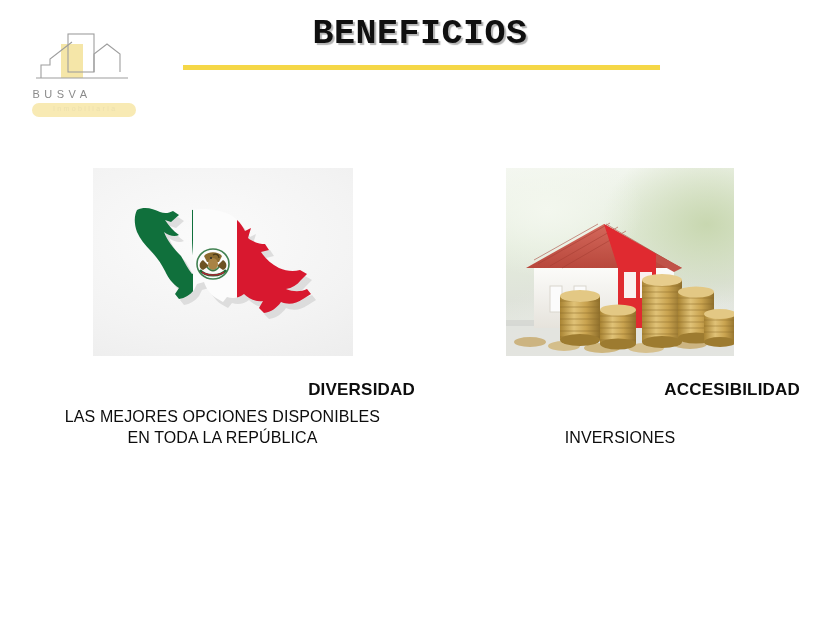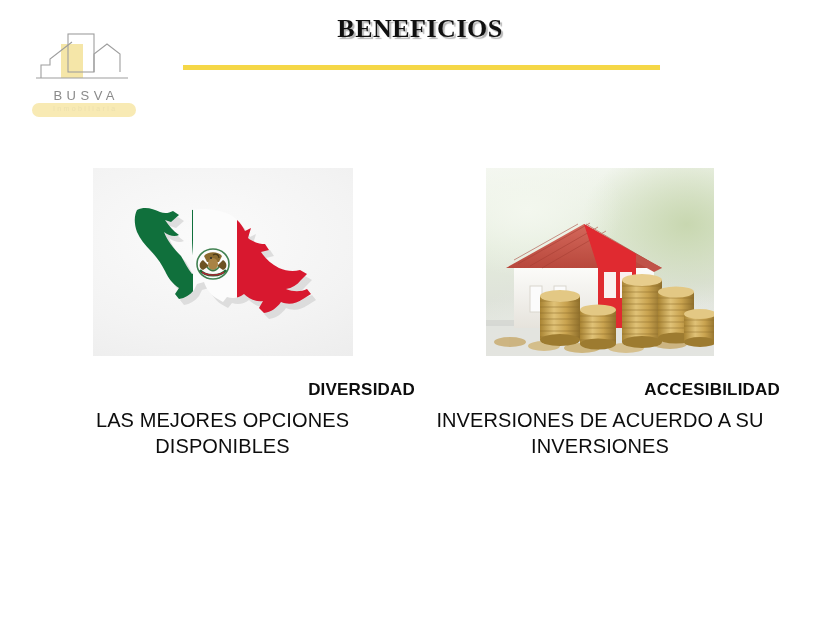--- a/index.html
+++ b/index.html
@@ -28,22 +28,21 @@
     position: absolute;
     left: 0; top: 0;
     width: 112px;
     height: 58px;
   }
   .logo-wordmark {
     position: absolute;
     left: 0;
     top: 56px;
     width: 112px;
-    text-align: center;
-    font-size: 13px;
+    font-size: 11px;
     letter-spacing: 4.5px;
     color: #8a8a8a;
     font-weight: 400;
     text-indent: 4.5px;
   }
   .logo-tagband {
     position: absolute;
     left: 4px;
     top: 71px;
     width: 104px;
@@ -65,60 +64,60 @@
     overflow: hidden;
   }
 
   
   .slide-title {
     position: absolute;
     left: 0;
     top: 14px;
     width: 840px;
     text-align: center;
-    font-size: 26px;
+    font-size: 35px;
     font-weight: bold;
     letter-spacing: 0.5px;
     color: #101010;
     text-shadow: 2px 2px 1px rgba(120,120,120,0.55);
-    font-family: Liberation Serif, serif;
+    font-family: Liberation Mono, monospace;
   }
   .title-underline {
     position: absolute;
     left: 183px;
     top: 65px;
     width: 477px;
     height: 5px;
     background: #f5d747;
   }
 
   
   .panel { position: absolute; }
   .panel-left  { left: 30px;  top: 168px; width: 385px; }
-  .panel-right { left: 420px; top: 168px; width: 360px; }
+  .panel-right { left: 440px; top: 168px; width: 360px; }
 
   .figure {
     position: relative;
     margin: 0 auto;
     overflow: hidden;
   }
   .figure-left  { width: 260px; height: 188px; background: #f0f0f0; }
   .figure-right { width: 228px; height: 188px; background: #eef0ea; }
 
   .caption-title {
     text-align: right;
     font-size: 17px;
     font-weight: bold;
     color: #0d0d0d;
     margin-top: 24px;
     letter-spacing: 0.2px;
   }
   .caption-body {
     text-align: center;
-    font-size: 20px;
+    font-size: 16px;
     font-weight: 400;
     color: #0d0d0d;
     margin-top: 7px;
     line-height: 1.30;
     letter-spacing: 0.1px;
   }
 
   
   .map-bg {
     position: absolute;
@@ -226,20 +225,21 @@
         <ellipse cx="0" cy="0" rx="5" ry="6" fill="#a98344"></ellipse>
         <path d="M0 -9 C3 -11, 6 -9, 6 -6" fill="none" stroke="#4a3a1a" stroke-width="1.2"></path>
         <path d="M-6 3 C-2 8, 2 8, 6 3" fill="none" stroke="#3c7a43" stroke-width="1.4"></path>
         <circle cx="-2" cy="-6" r="1" fill="#2a2a2a"></circle>
       </g>
     </svg>
   </div>
   <div class="caption-title">DIVERSIDAD</div>
   <div class="caption-body">
     <span>LAS MEJORES OPCIONES DISPONIBLES</span><br>
+    <span>EN TODA LA REPÚBLICA</span>
   </div>
 </div>
 
 <div class="panel panel-right">
   <div class="figure figure-right">
     <div class="coins-bg"></div>
     <svg class="coins-svg" width="228" height="188" viewBox="0 0 228 188">
       <defs>
         <linearGradient id="roofg" x1="0" y1="0" x2="0" y2="1">
           <stop offset="0%" stop-color="#d4685b"></stop>
@@ -366,16 +366,16 @@
             <line x1="-16" y1="164" x2="16" y2="164"></line>
           </g>
           <ellipse cx="0" cy="146" rx="16" ry="5" fill="#e3c884"></ellipse>
           <ellipse cx="0" cy="174" rx="16" ry="5" fill="#9d7b30"></ellipse>
         </g>
       </g>
     </svg>
   </div>
   <div class="caption-title">ACCESIBILIDAD</div>
   <div class="caption-body">
-    <span>INVERSIONES DE ACUERDO A SU</span><br>
+    <br>
     <span>INVERSIONES</span>
   </div>
 </div>
 
 </body></html>

